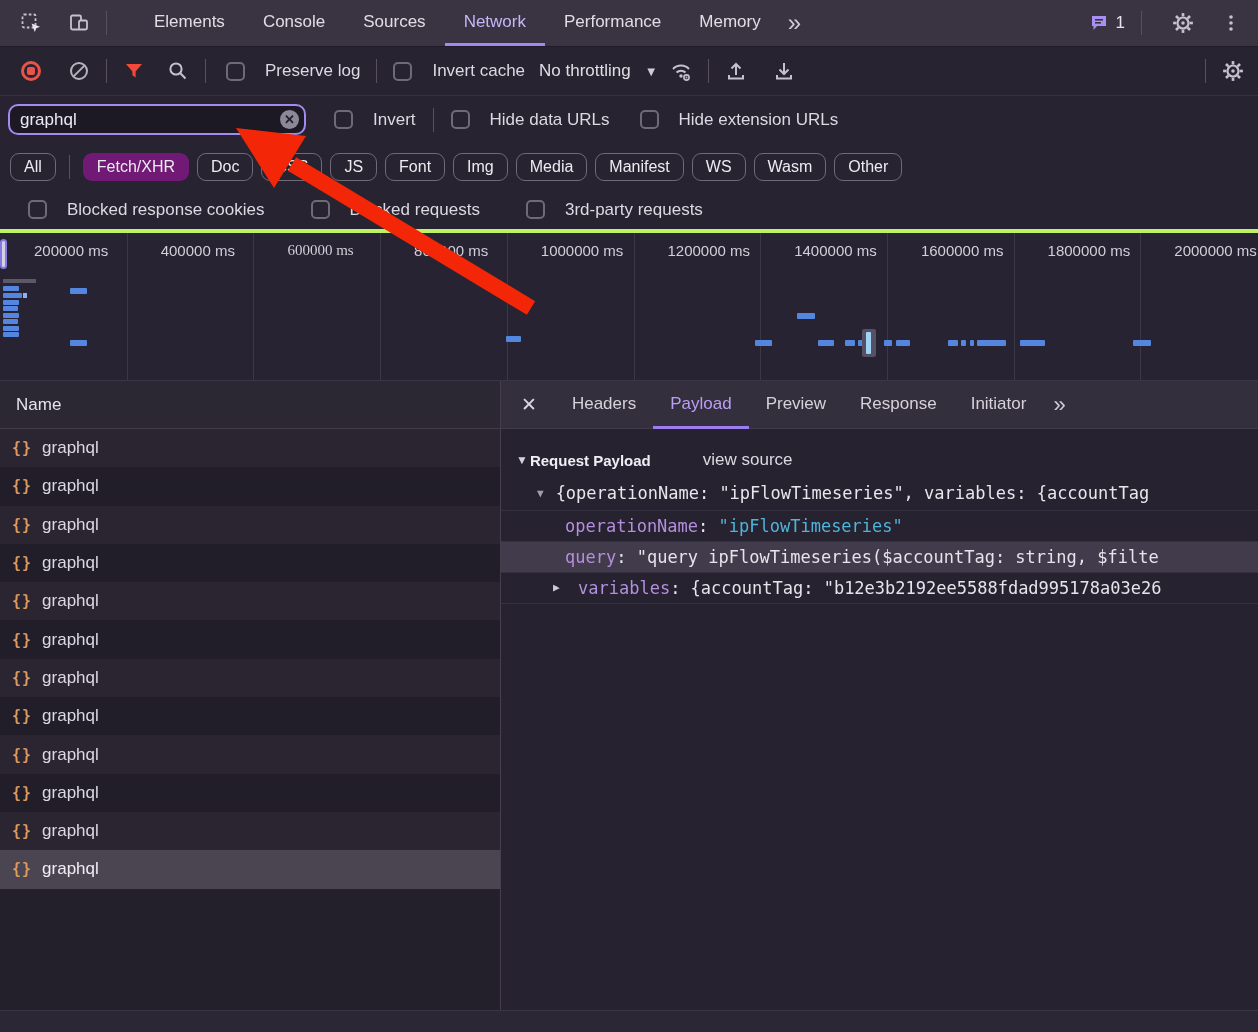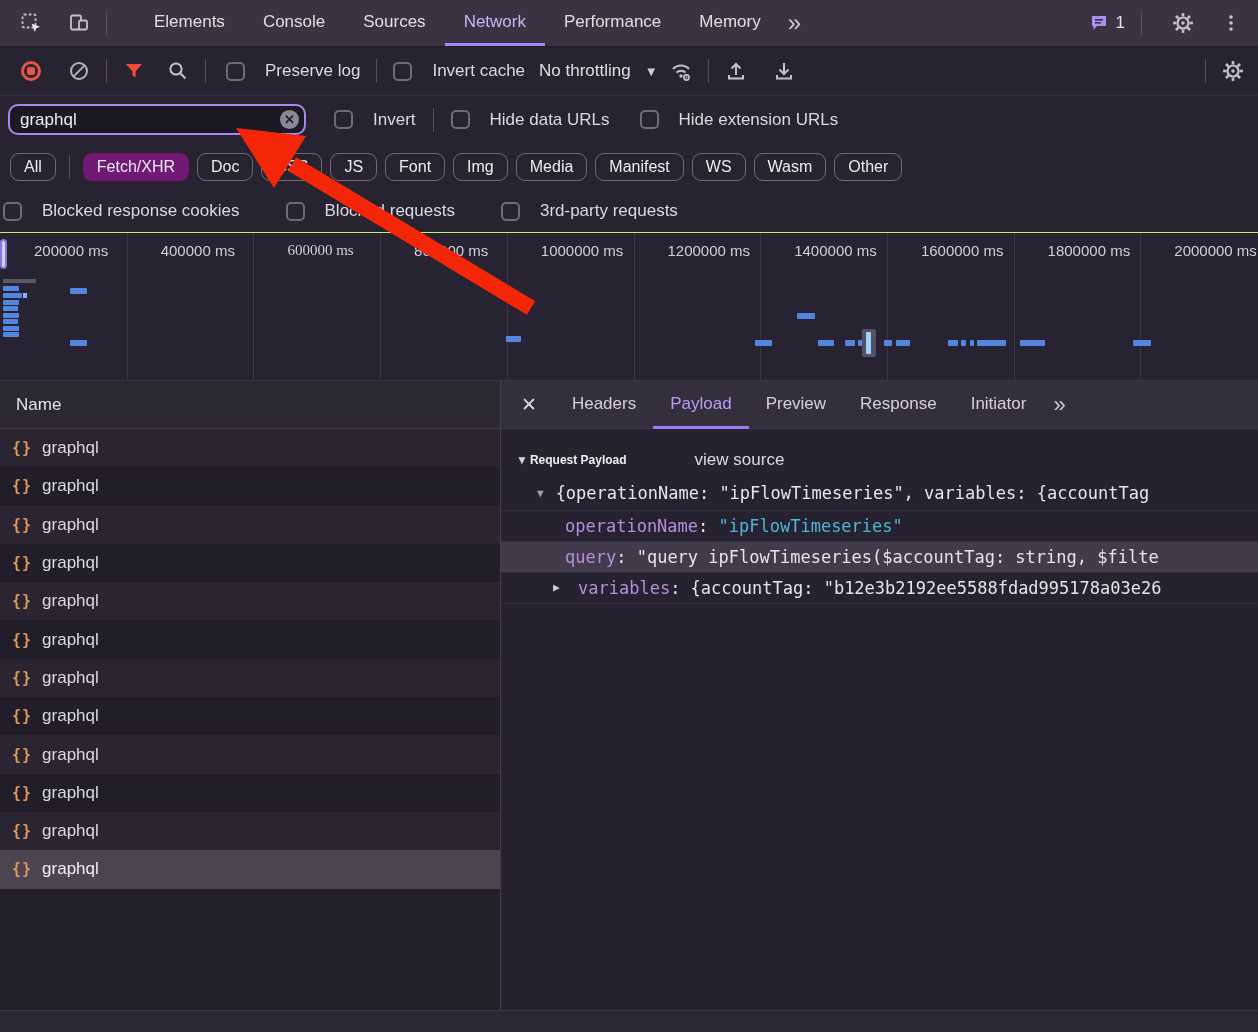--- a/index.html
+++ b/index.html
@@ -34,21 +34,21 @@
   .filter-input { width:100%; height:100%; background:#1d1924; border:2px solid #a18af0; border-radius:10px; color:#eceaf0; font-size:17px; padding:0 34px 0 10px; font-family:"Liberation Sans", sans-serif; outline:none; }
   .clear-x { position:absolute; right:7px; top:6px; width:19px; height:19px; border-radius:50%; background:#8d8898; color:#211d29; font-size:13px; font-weight:bold; display:flex; align-items:center; justify-content:center; }
 
   
   .chiprow { top:143px; height:47px; background:#272330; padding-left:10px; gap:8px; }
   .chip { padding:4px 13px; border:1.5px solid #6f6a78; border-radius:9px; font-size:16px; font-weight:500; color:#edebf1; background:transparent; white-space:nowrap; }
   .chip.on { background:#701a75; border-color:transparent; }
   .chipsep { margin:0 5px; }
 
   
-  .checkrow { top:190px; height:43px; background:#272330; border-bottom:1px solid #bef264; padding-left:3px; gap:46px; }
+  .checkrow { top:190px; height:43px; background:#272330; border-bottom:4px solid #bef264; padding-left:28px; gap:46px; }
 
   
   .overview { top:233px; height:148px; background:#272332; border-bottom:1px solid #3a3544; overflow:hidden; }
   .gridline { position:absolute; top:0; bottom:0; width:1px; background:#3c3744; }
   .tick { position:absolute; top:9px; font-size:15px; color:#d2cfd8; white-space:nowrap; }
   .bar { position:absolute; }
   .bar.blue { background:#5486df; border-radius:1px; }
   .bar.light { background:#8ab2ec; }
   .bar.gray { background:#5d5866; }
   .bar.markerbox { background:#565064; border-radius:2px; }
@@ -72,22 +72,22 @@
   .detail-tabs { height:48px; background:#342f3d; border-bottom:1px solid #403b48; display:flex; align-items:center; }
   .close-x { font-size:19px; color:#d9d6de; padding:0 18px 0 20px; }
   .dtab { padding:0 17px; line-height:45px; font-size:17px; color:#d6d2da; position:relative; }
   .dtab.sel { color:#bb9df5; border-bottom:3px solid #9d7bf0; }
   .dchev { font-size:22px; color:#cfccd6; padding:0 10px; }
 
   
   .payload { padding-top:15px; font-size:17px; }
   .p-header { height:32px; display:flex; align-items:center; padding-left:15px; }
   .p-tri { font-size:12px; color:#d5d2da; margin-right:2px; }
-  .p-title { font-weight:bold; color:#f0eef4; font-size:12px; }
-  .view-src { margin-left:68px; color:#dcd9e1; font-size:17px; }
+  .p-title { font-weight:bold; color:#f0eef4; font-size:15px; }
+  .view-src { margin-left:52px; color:#dcd9e1; font-size:17px; }
   .mono, .prow, .p-preview { font-family:"DejaVu Sans Mono", monospace; font-size:17px; }
   .p-preview { height:34px; display:flex; align-items:center; padding-left:36px; color:#e8e5ec; white-space:nowrap; overflow:hidden; }
   .p-preview .tri { font-size:11px; color:#a39eae; margin-right:12px; }
   .prow { height:31px; line-height:30px; border-top:1px solid #353040; padding-left:64px; position:relative; white-space:nowrap; overflow:hidden; color:#e6e3ea; }
   .prow.hl { background:#413b4b; }
   .prow .tri { position:absolute; left:52px; font-size:11px; color:#cfccd5; }
   .prow.has-tri { padding-left:77px; }
   .pkey { color:#b58fdd; }
   .pval.string { color:#4fb4da; }
   .p-end { border-top:1px solid #353040; }

